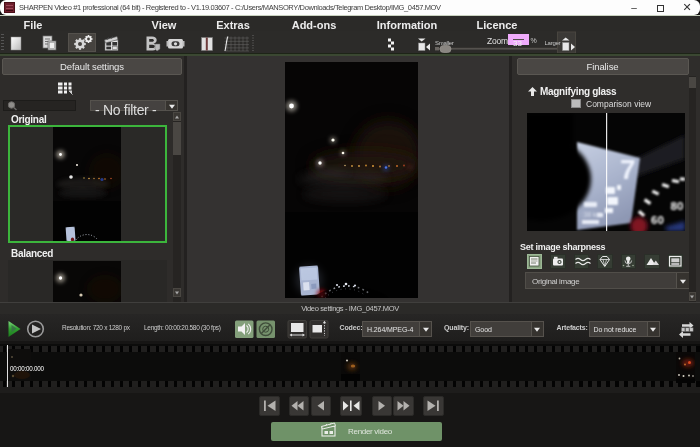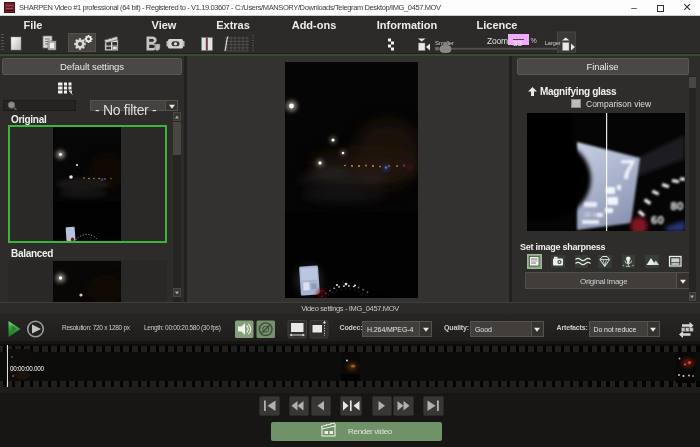--- a/index.html
+++ b/index.html
@@ -1,21 +1,21 @@
 <!DOCTYPE html>
 <html><head>
 <meta charset="utf-8">
 <style>
 * { margin:0; padding:0; box-sizing:border-box; }
 html,body { width:700px; height:447px; overflow:hidden; background:#161514; }
 #app { position:relative; width:700px; height:447px; font-family:"Liberation Sans", sans-serif; overflow:hidden; }
 .abs { position:absolute; }
 
 
-#titlebar { left:0; top:0; width:700px; height:15px; background:#fdfdfd; }
+#titlebar { left:0; top:0; width:700px; height:15px; background:#fdfdfd;border-radius:6px; }
 #appicon { left:4px; top:2px; width:11px; height:11px; background:#6e1f2d; border:1px solid #4a1018; }
 #appicon:before { content:""; position:absolute; left:1px; top:2px; width:7px; height:1px; background:#9e4656; box-shadow:0 3px 0 #9e4656, 0 5px 0 #3a0c12; }
 #title-text { left:19px; top:3px; font-size:7.5px; letter-spacing:-0.38px; color:#3c3c3c; white-space:nowrap; }
 .winbtn { top:0px; height:15px; color:#333; font-size:10px; text-align:center; line-height:15px; }
 
 
 #menubar { left:0; top:15px; width:700px; height:16px; background:#2b2a28; border-top:1px solid #c9d2c0; }
 .menu { position:absolute; top:3px; transform:translateX(-50%); font-size:11px; font-weight:bold; color:#ececec; white-space:nowrap; }
 
 
@@ -475,21 +475,21 @@
       <circle cx="121" cy="209.5" r="0.8" fill="#9aa894"></circle>
 
       <polygon points="134.5,209 139,202 143.5,209" fill="#ececec"></polygon>
       <polygon points="140.5,209 143.8,204.5 147,209" fill="#dcdcdc"></polygon>
 
       <rect x="157.5" y="200.5" width="11.5" height="9.5" fill="none" stroke="#ececec" stroke-width="1.2"></rect>
       <rect x="159.3" y="202.3" width="8" height="4" fill="#cfcfcf"></rect>
       <rect x="159.3" y="207" width="8" height="2" fill="#b8b8b8"></rect>
     </svg>
     <div class="abs" id="ddsharp">
-        <span style="position:absolute;left:6px;top:3.5px;font-size:8px;letter-spacing:-0.3px;margin-left:48px;">Original image</span>
+        <span style="position:absolute;left:6px;top:3.5px;font-size:8px;letter-spacing:-0.3px;">Original image</span>
         <div class="ddarrow" style="width:13px;"></div>
       </div>
 
     <div class="abs sb" style="left:176.5px;top:20px;width:7px;height:226px;"></div>
     <div class="abs sbthumb" style="left:176.5px;top:21px;width:7px;height:11px;"></div>
     <div class="abs sbbtn sbdn" style="left:176.5px;top:236px;width:7px;height:9px;"></div>
   </div>
 
   <div class="abs" id="vsbar">Video settings - IMG_0457.MOV</div>
 

